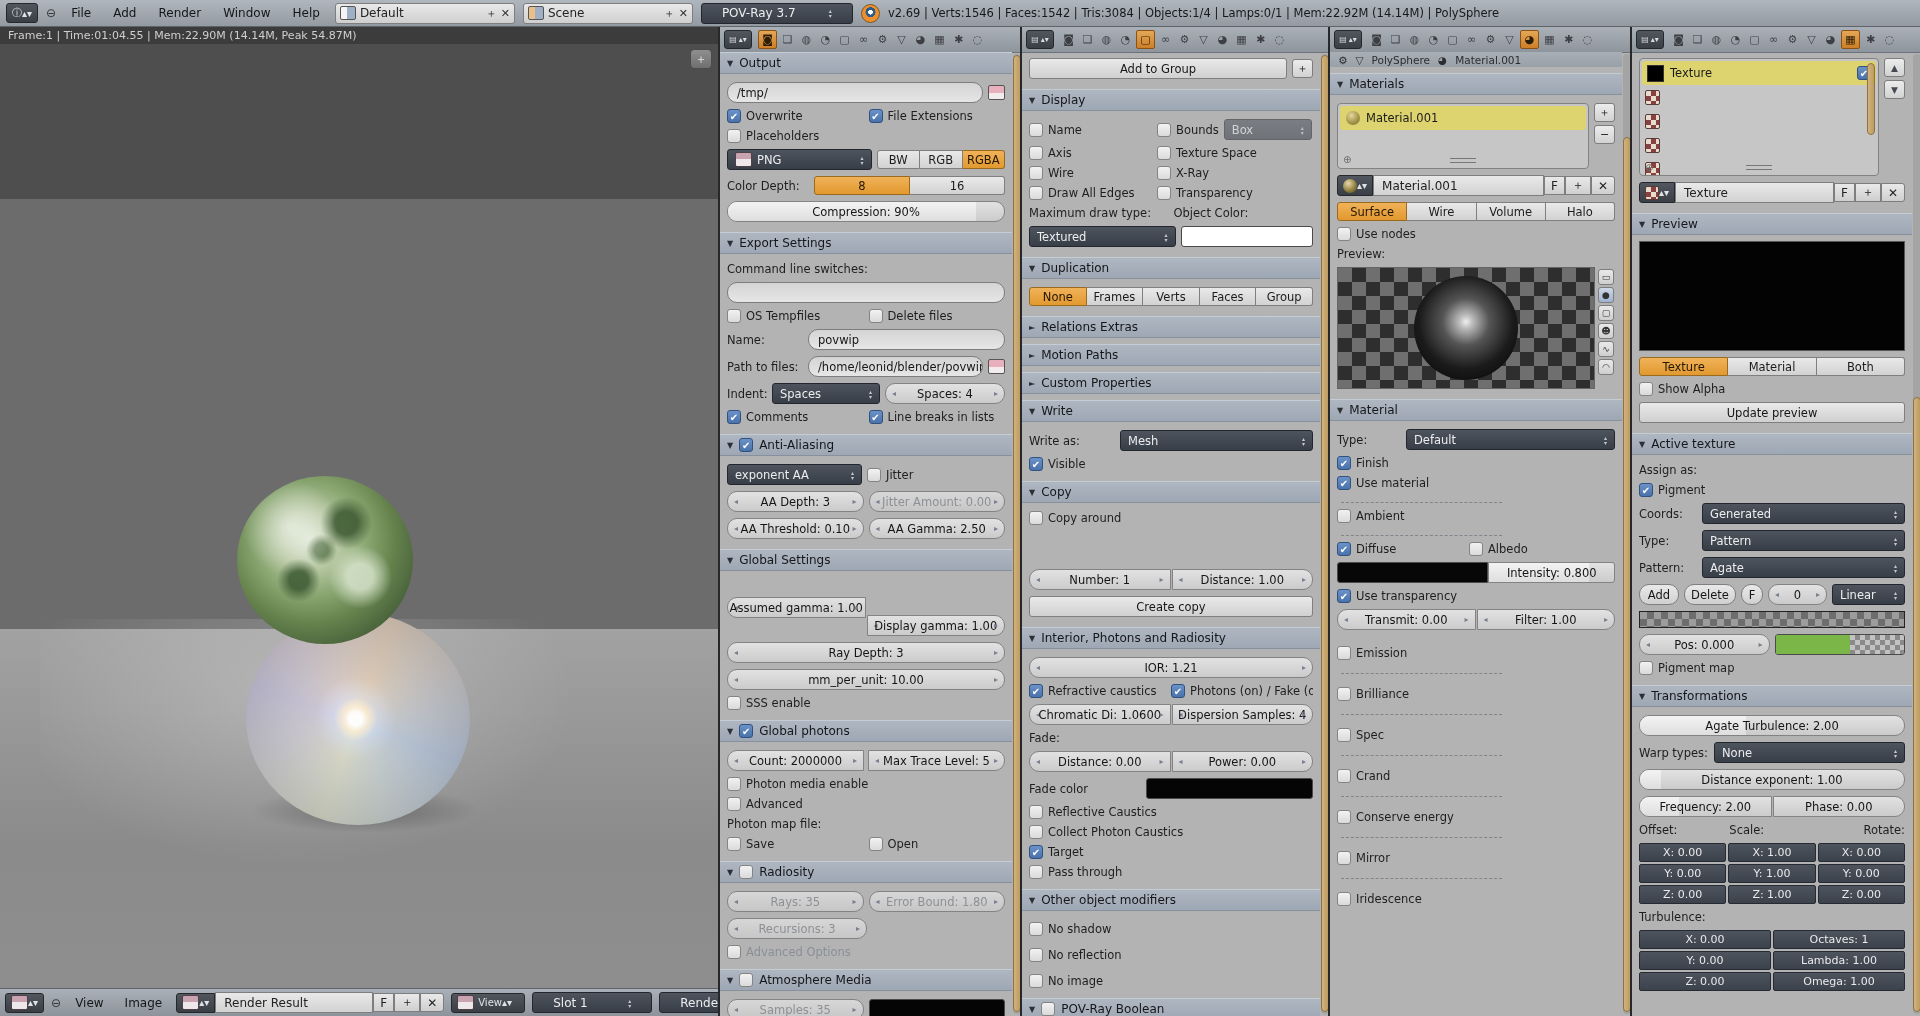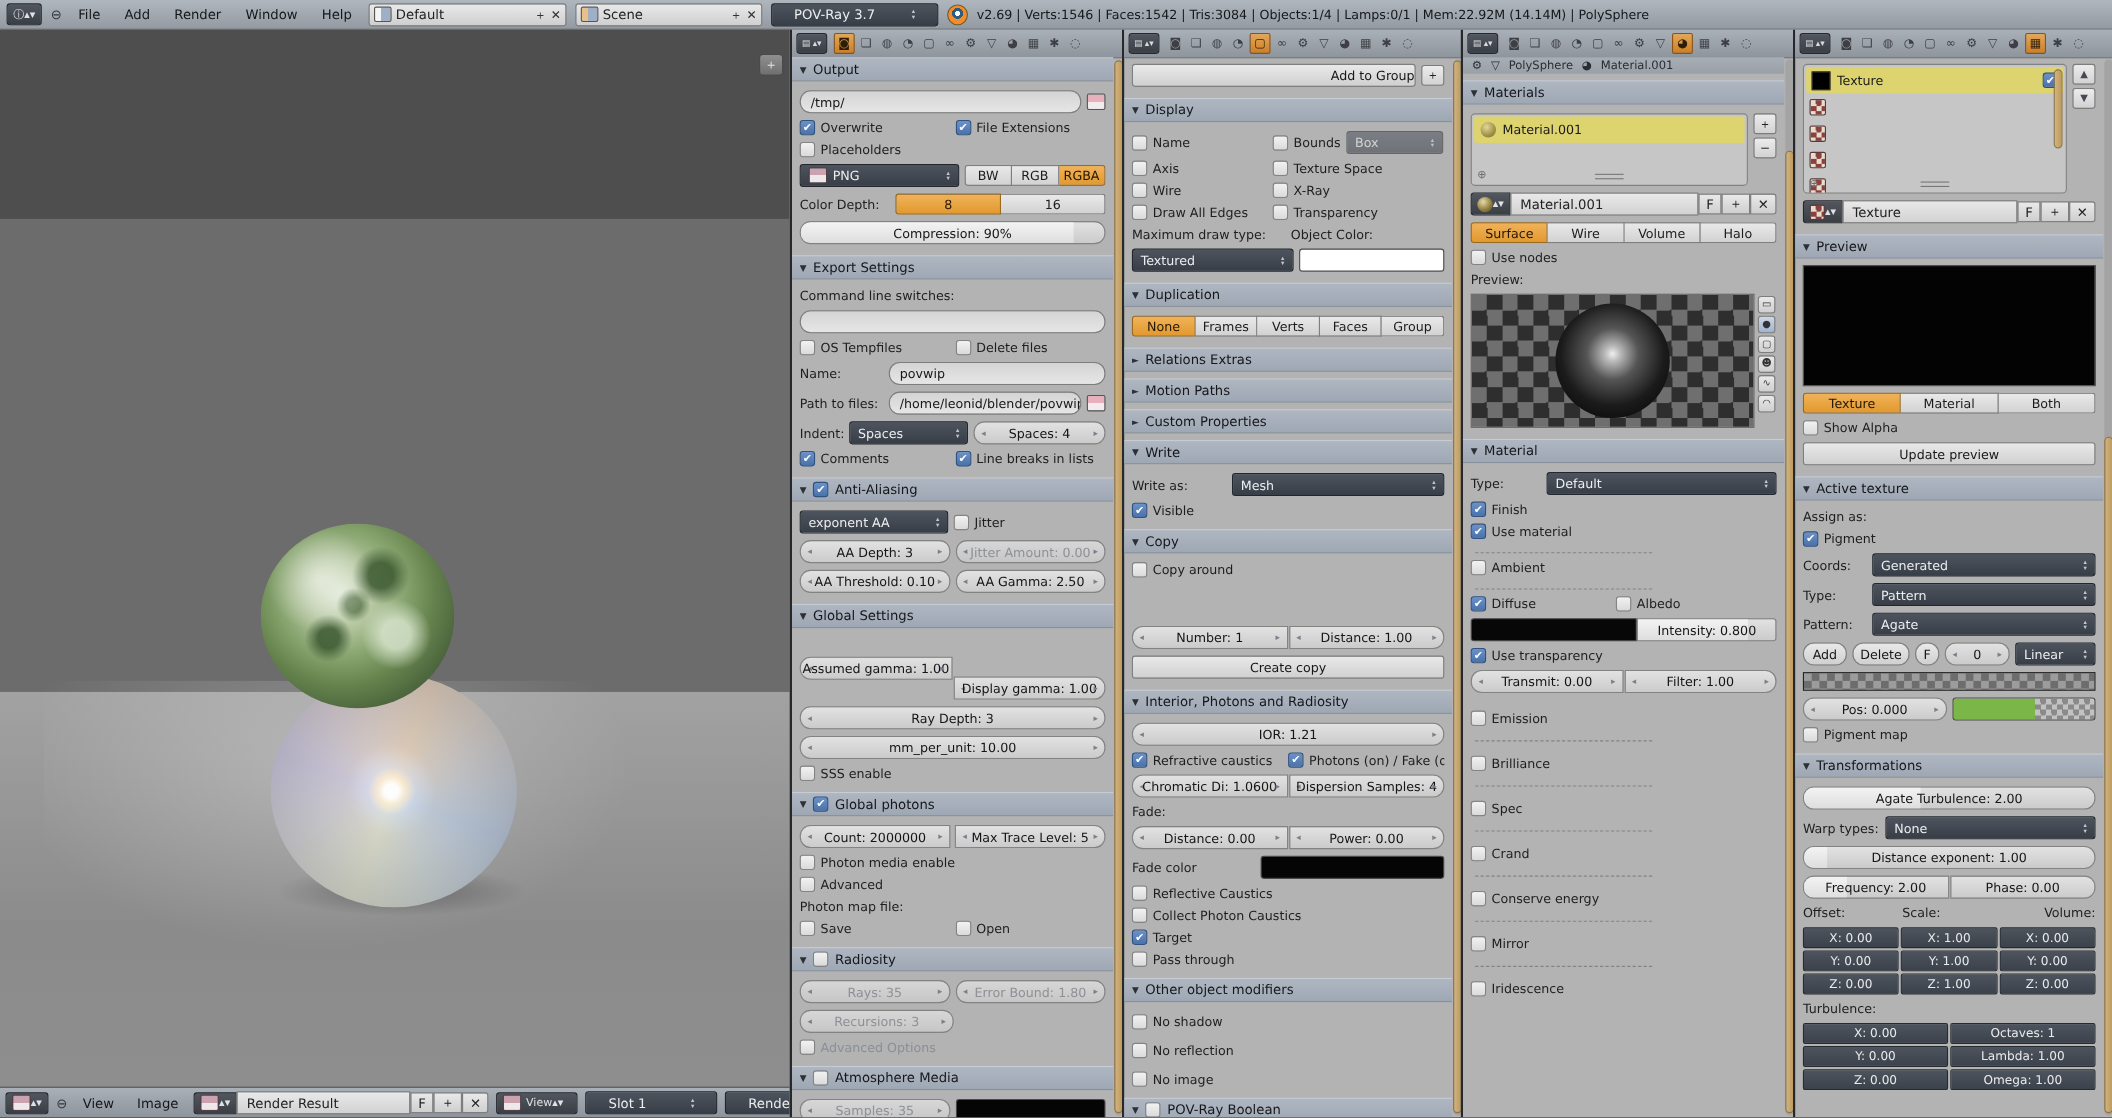--- a/index.html
+++ b/index.html
@@ -186,20 +186,23 @@
   </div>
 
   <div id="imgEd">
     <div id="wall"></div>
     <div id="floor">
         <div class="glow"></div>
       </div>
     <div id="shadow1"></div>
     <div id="glassSphere"></div>
     <div id="greenSphere"></div>
+    <div id="infostrip">
+        <span>Frame:1 | Time:01:04.55 | Mem:22.90M (14.14M, Peak 54.87M)</span>
+      </div>
     <div id="plusTab">＋</div>
 
     <div id="imgFooter">
       <div class="minibtn">
         <span class="imgico"></span>
           <span class="ud"><span>▴</span><span>▾</span></span>
       </div>
       <span style="color:#33373c;">⊖</span>
       <span class="menu">View</span>
       <span class="menu">Image</span>
@@ -511,21 +514,21 @@
       <span class="tico">⚙</span>
       <span class="tico">▽</span>
       <span class="tico">◕</span>
       <span class="tico">▦</span>
       <span class="tico">✱</span>
       <span class="tico">◌</span>
     </div>
     <div class="inner">
       <div class="body" style="margin-top:2px;">
         <div class="r" style="margin-top:2px;">
-            <div class="btn" style="border-radius:3px;justify-content:flex-end;">
+            <div class="btn" style="border-radius:3px;">
               <span>Add to Group</span>
             </div>
             <div class="sqbtn">＋</div>
           </div>
       </div>
 
       <div class="sec">
           <span class="tri">▼</span>
           <span class="sectitle">Display</span>
         </div>
@@ -1123,21 +1126,21 @@
               <i class="fill" style="width:30%;"></i>
               <span>Frequency: 2.00</span>
             </div>
           <div class="s" style="border-radius:0 10px 10px 0;">
               <span>Phase: 0.00</span>
             </div>
         </div>
         <div class="r">
           <span class="lbl" style="flex:1;">Offset:</span>
           <span class="lbl" style="flex:1;">Scale:</span>
-          <span class="lbl" style="flex:1;text-align:right;">Volume:</span>
+          <span class="lbl" style="flex:1;text-align:right;">Rotate:</span>
         </div>
         <div class="r" style="gap:2px;">
           <div class="dcell">
               <span>X: 0.00</span>
             </div>
           <div class="dcell">
               <span>X: 1.00</span>
             </div>
           <div class="dcell">
               <span>X: 0.00</span>

